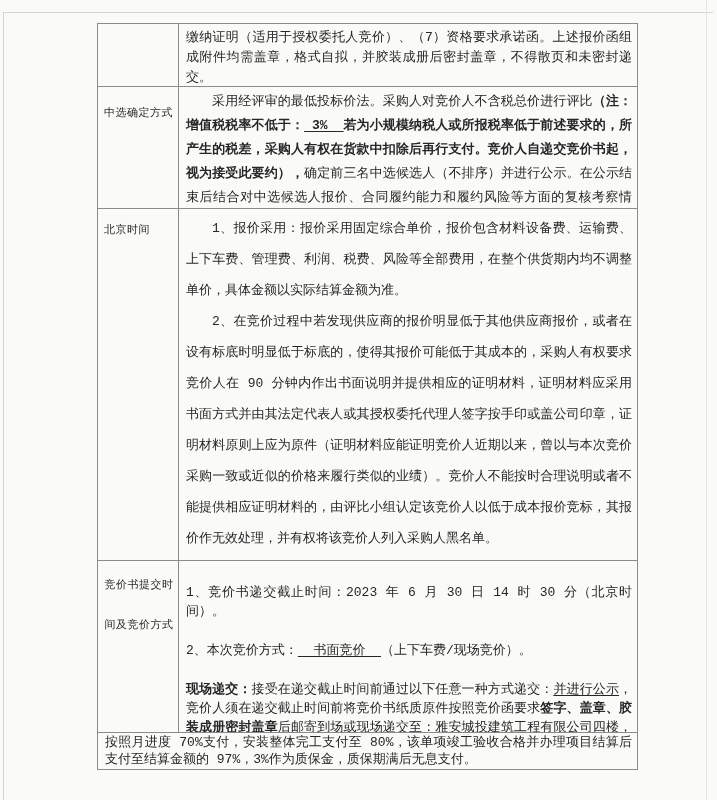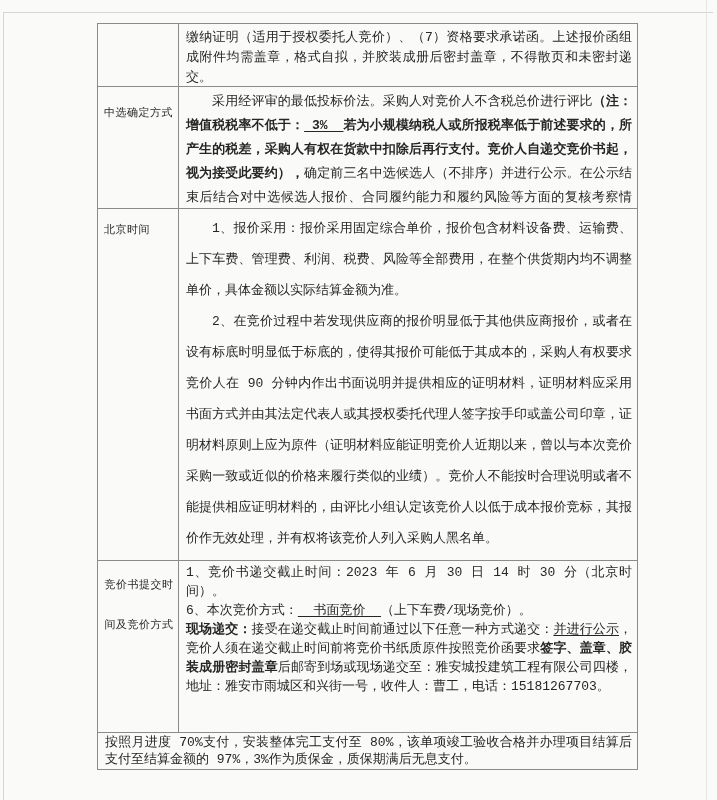--- a/index.html
+++ b/index.html
@@ -45,21 +45,21 @@
   .r1{height:63px;}
   .r2{height:122px;}
   .r3{height:352px;}
   .r4{height:172px;}
   .r5{height:36px;}
 
   
   .r1 .content{padding-top:4px;}  .r1 .para{line-height:20px;}
   .r2 .content{padding-top:3px;}  .r2 .para{line-height:24px;}
   .r3 .content{padding-top:4px;}  .r3 .para{line-height:31px;}
-  .r4 .content{padding-top:2px;}  .r4 .para{line-height:19px;}
+  .r4 .content{padding-top:2px;}  .r4 .para{line-height:19px;margin-top:20px;}
   .r5 .content{padding-top:1px;}  .r5 .para{line-height:17px;}
 
   .r2 .label{line-height:50px;padding-top:0;}
   .r3 .label{line-height:20px;padding-top:10px;}
   .r4 .label{line-height:40px;padding-top:3px;text-align:center;}
   .r5 .label{line-height:20px;padding-top:8px;}
 </style>
 </head>
 <body>
 
@@ -84,21 +84,21 @@
         <div class="cell label">北京时间</div>
         <div class="cell content">
           <p class="para indent"><span>1、报价采用：报价采用固定综合单价，报价包含材料设备费、运输费、上下车费、管理费、利润、税费、风险等全部费用，在整个供货期内均不调整单价，具体金额以实际结算金额为准。</span></p>
           <p class="para indent"><span>2、在竞价过程中若发现供应商的报价明显低于其他供应商报价，或者在设有标底时明显低于标底的，使得其报价可能低于其成本的，采购人有权要求竞价人在 90 分钟内作出书面说明并提供相应的证明材料，证明材料应采用书面方式并由其法定代表人或其授权委托代理人签字按手印或盖公司印章，证明材料原则上应为原件（证明材料应能证明竞价人近期以来，曾以与本次竞价采购一致或近似的价格来履行类似的业绩）。竞价人不能按时合理说明或者不能提供相应证明材料的，由评比小组认定该竞价人以低于成本报价竞标，其报价作无效处理，并有权将该竞价人列入采购人黑名单。</span></p>
         </div>
       </div>
       <div class="row r4">
         <div class="cell label">竞价书提交时间及竞价方式</div>
         <div class="cell content">
           <p class="para"><span>1、竞价书递交截止时间：2023 年 6 月 30 日 14 时 30 分（北京时间）。</span></p>
-          <p class="para"><span>6、本次竞价方式：</span><span class="u">&nbsp;&nbsp;书面竞价&nbsp;&nbsp;</span><span>（上下车费/现场竞价）。</span></p>
+          <p class="para"><span>2、本次竞价方式：</span><span class="u">&nbsp;&nbsp;书面竞价&nbsp;&nbsp;</span><span>（上下车费/现场竞价）。</span></p>
           <p class="para"><span class="b">现场递交：</span><span>接受在递交截止时间前通过以下任意一种方式递交：</span><span class="u">并进行公示</span><span>，竞价人须在递交截止时间前将竞价书纸质原件按照竞价函要求</span><span class="b">签字、盖章、胶装成册密封盖章</span><span>后邮寄到场或现场递交至：雅安城投建筑工程有限公司四楼，地址：雅安市雨城区和兴街一号，收件人：曹工，电话：15181267703。</span></p>
         </div>
       </div>
       <div class="row r5">
         <div class="cell content">
           <p class="para"><span>按照月进度 70%支付，安装整体完工支付至 80%，该单项竣工验收合格并办理项目结算后支付至结算金额的 97%，3%作为质保金，质保期满后无息支付。</span></p>
         </div>
       </div>
     </div>
 </div>

